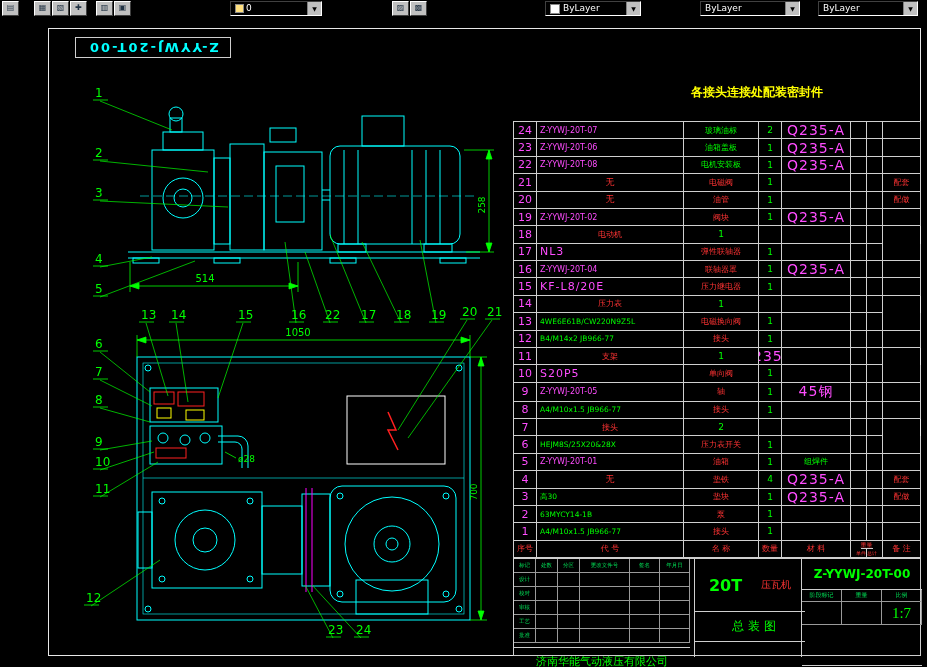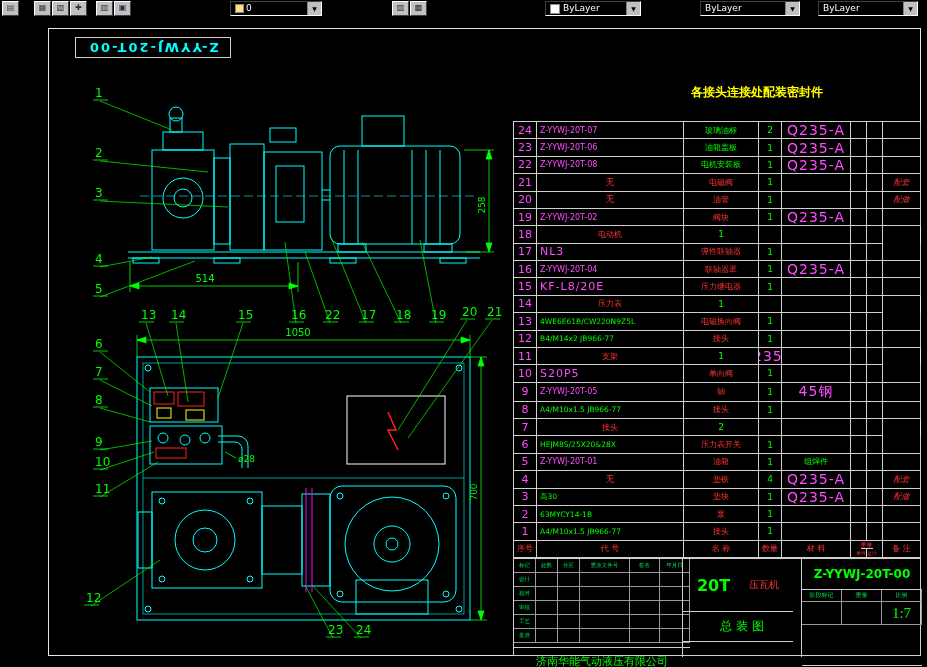--- a/index.html
+++ b/index.html
@@ -39,40 +39,40 @@
   .c-code{padding-left:3px;}
   .cs-m{color:#ff4dff;font-size:8px;}
   .cs-M{color:#ff4dff;font-size:11px;letter-spacing:1px;}
   .cs-g{color:#00ff00;font-size:7.5px;}
   .cs-r{color:#ff3333;font-size:9px;justify-content:center;padding-left:0;}
   .c-name{color:#ff3333;font-size:8px;justify-content:center;}
   .ns-g{color:#00ff00;}
   .c-qty{color:#00ff00;font-size:9px;justify-content:center;}
   .c-mat{color:#ff4dff;font-size:14px;justify-content:center;letter-spacing:1px;}
   .c-mat.green{color:#00ff00;font-size:8px;letter-spacing:0;}
-  .c-note{color:#ff3333;font-size:8px;justify-content:center;font-style:italic;}
+  .c-note{color:#ff3333;font-size:8px;justify-content:center;}
   .bom-head .bc{color:#ff3333;font-size:8px;justify-content:center;}
   .wcell{grid-column:6/8;display:flex;flex-direction:column;justify-content:center;padding:0;}
   .wcell .wtop{font-size:6px;text-align:center;border-bottom:1px solid #cfcfcf;line-height:7px;}
   .wcell .wbot{display:flex;font-size:5px;line-height:8px;}
   .wcell .wbot div{flex:1;text-align:center;}
   .wcell .wbot div:first-child{border-right:1px solid #cfcfcf;}
   
   .tblock{position:absolute;left:513px;top:558px;width:408px;height:98px;
           border:1px solid #cfcfcf;box-sizing:border-box;color:#00ff00;}
   .tb-sign{position:absolute;left:0;top:0;width:176px;height:84px;
            display:grid;grid-template-columns:22px 22px 22px 50px 30px 1fr;
            grid-auto-rows:14px;}
   .tb-sign div{border-right:1px solid #9a9a9a;border-bottom:1px solid #9a9a9a;
            box-sizing:border-box;font-size:5.5px;color:#00dd55;display:flex;
            align-items:center;justify-content:center;overflow:hidden;white-space:nowrap;}
   .tb-company{position:absolute;left:0;top:88px;width:176px;height:28px;border-top:1px solid #cfcfcf;
            box-sizing:border-box;display:flex;align-items:center;justify-content:center;
            font-size:11px;color:#00ff00;white-space:nowrap;}
-  .tb-mid{position:absolute;left:168px;top:0;width:111px;height:98px;border-left:1px solid #cfcfcf;box-sizing:border-box;}
+  .tb-mid{position:absolute;left:180px;top:0;width:111px;height:98px;border-left:1px solid #cfcfcf;box-sizing:border-box;}
   .tb-product{height:52px;display:flex;align-items:center;justify-content:center;gap:2px;}
   .tb-product .big{color:#00ff00;font-size:16px;font-weight:bold;}
   .tb-product .small{color:#ff3333;font-size:10px;margin-left:17px;}
   .tb-sheetname{height:30px;border-top:1px solid #cfcfcf;box-sizing:border-box;display:flex;
            align-items:center;justify-content:center;color:#00ff00;font-size:12px;letter-spacing:4px;padding-left:12px;}
   .tb-midrest{height:14px;border-top:1px solid #cfcfcf;box-sizing:border-box;}
   .tb-right{position:absolute;left:287px;top:0;width:121px;height:98px;border-left:1px solid #cfcfcf;box-sizing:border-box;}
   .tb-number{height:30px;display:flex;align-items:center;justify-content:center;color:#00ff00;
            font-size:12px;font-weight:bold;white-space:nowrap;}
   .tb-stats{height:36px;border-top:1px solid #cfcfcf;box-sizing:border-box;display:grid;

